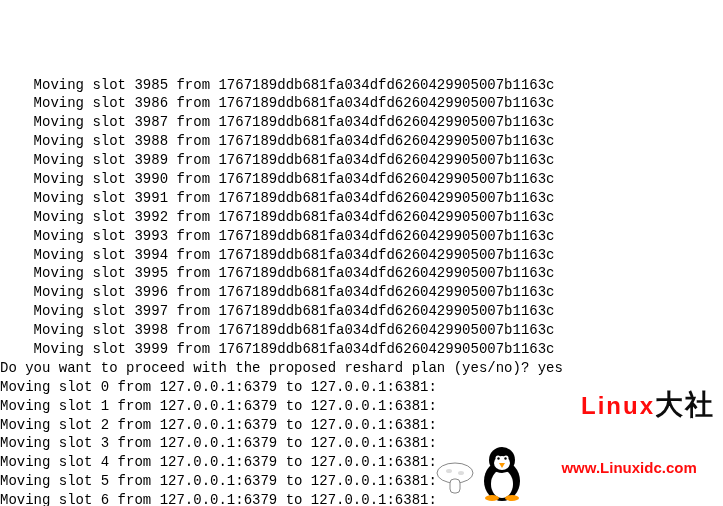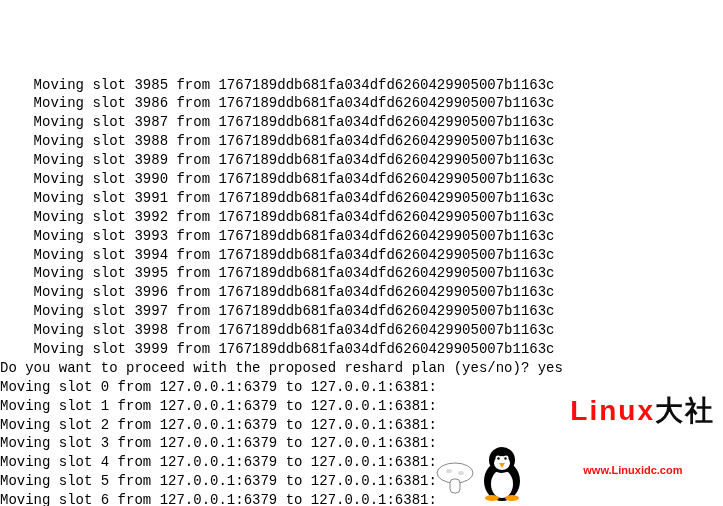--- a/index.html
+++ b/index.html
@@ -26,29 +26,29 @@
       font-size: 28px;
       font-weight: bold;
       font-family: "SimHei", "Microsoft YaHei", sans-serif;
       color: #000;
       letter-spacing: 2px;
       opacity: 0.95;
       pointer-events: none;
     }
     .watermark .accent {
       color: #ff0000;
-      font-size: 28px;
+      font-size: 24px;
     }
     .watermark .url {
       display: block;
-      font-size: 11px;
+      font-size: 15px;
       color: #ff0000;
       letter-spacing: 0;
       font-family: Arial, sans-serif;
-      text-align: center;
+      text-align: left;
       margin-top: -4px;
     }
     .penguin {
       position: absolute;
       bottom: 5px;
       right: 196px;
       width: 50px;
       height: 55px;
       pointer-events: none;
     }

